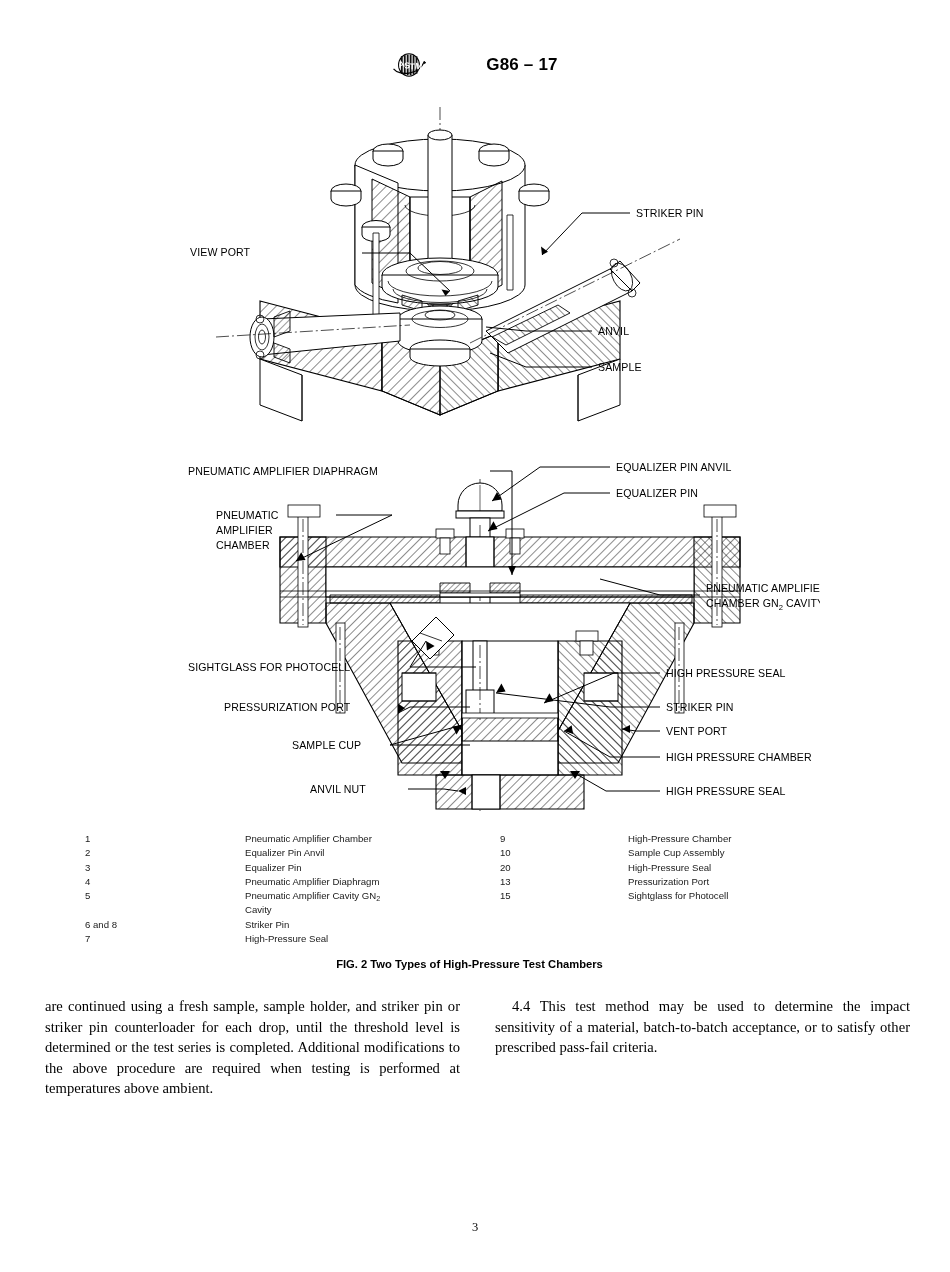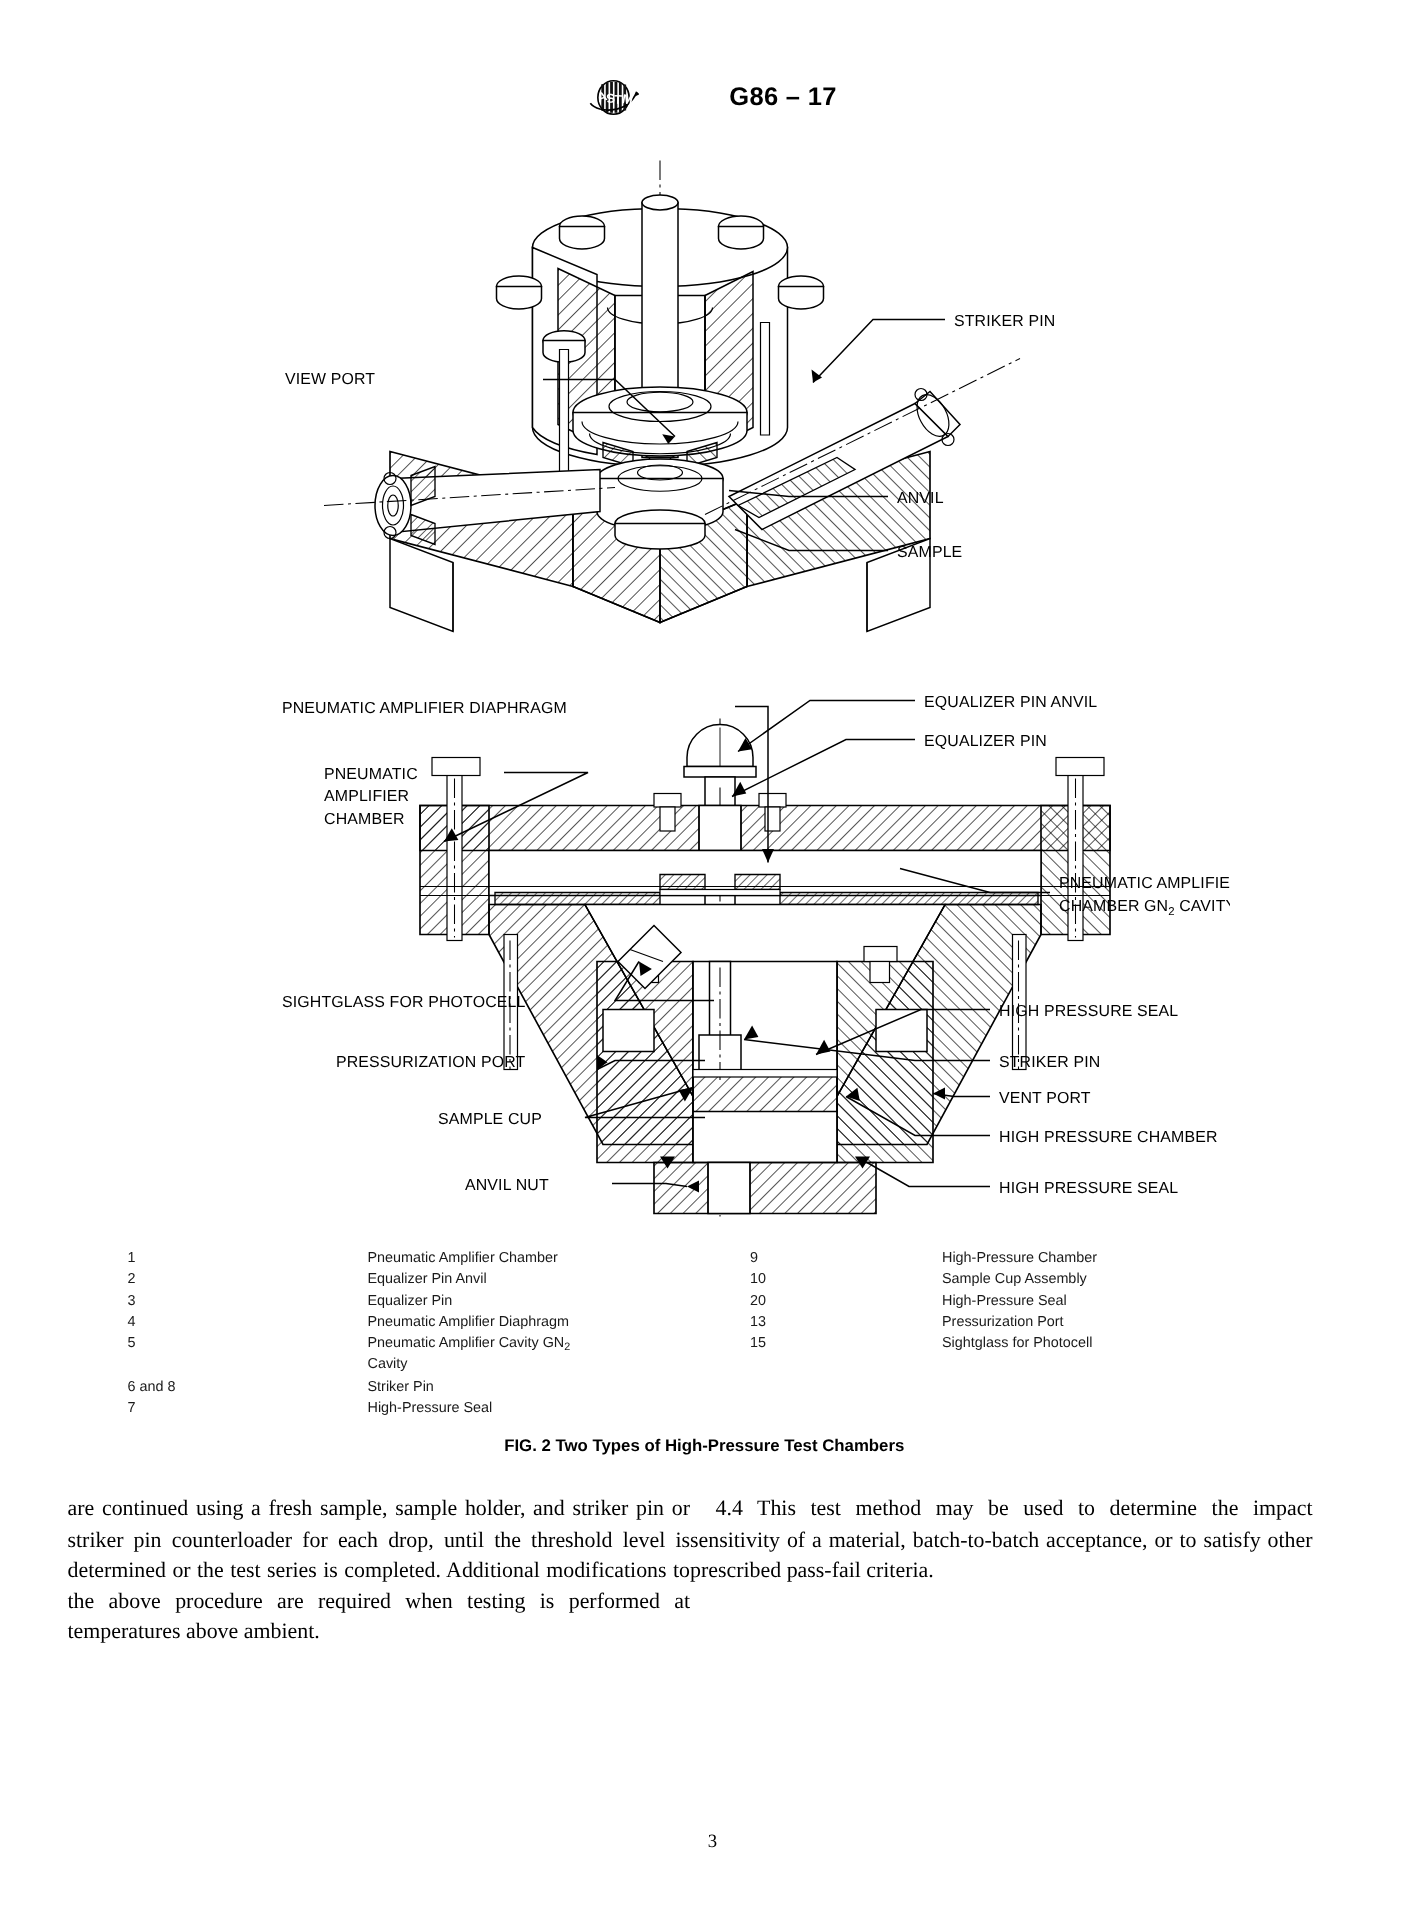--- a/index.html
+++ b/index.html
@@ -40,21 +40,21 @@
   .legend .num{width:160px;flex:0 0 160px;}
   .legend .numR{width:128px;flex:0 0 128px;text-align:left;}
   .legend .desc{flex:1;}
   .legend sub{font-size:7.2px;vertical-align:baseline;position:relative;top:2px;}
 
   
   .caption{position:absolute;left:0;right:11px;top:958px;text-align:center;
            font-family:"Liberation Sans",sans-serif;font-weight:bold;font-size:11.2px;}
 
   
-  .bodycols{position:absolute;left:45px;top:996px;width:865px;display:flex;}
+  .bodycols{position:absolute;left:45px;top:996px;width:865px;display:flex;gap:35px;}
   .bcol{width:415px;font-size:14.6px;line-height:20.6px;text-align:justify;
         font-family:"Liberation Serif",serif;}
   .bcol p{margin:0;}
   .indent{text-indent:17px;}
 
   
   .pageno{position:absolute;left:0;right:0;top:1220px;text-align:center;
           font-size:12.5px;font-family:"Liberation Serif",serif;}
 </style>
 </head>

